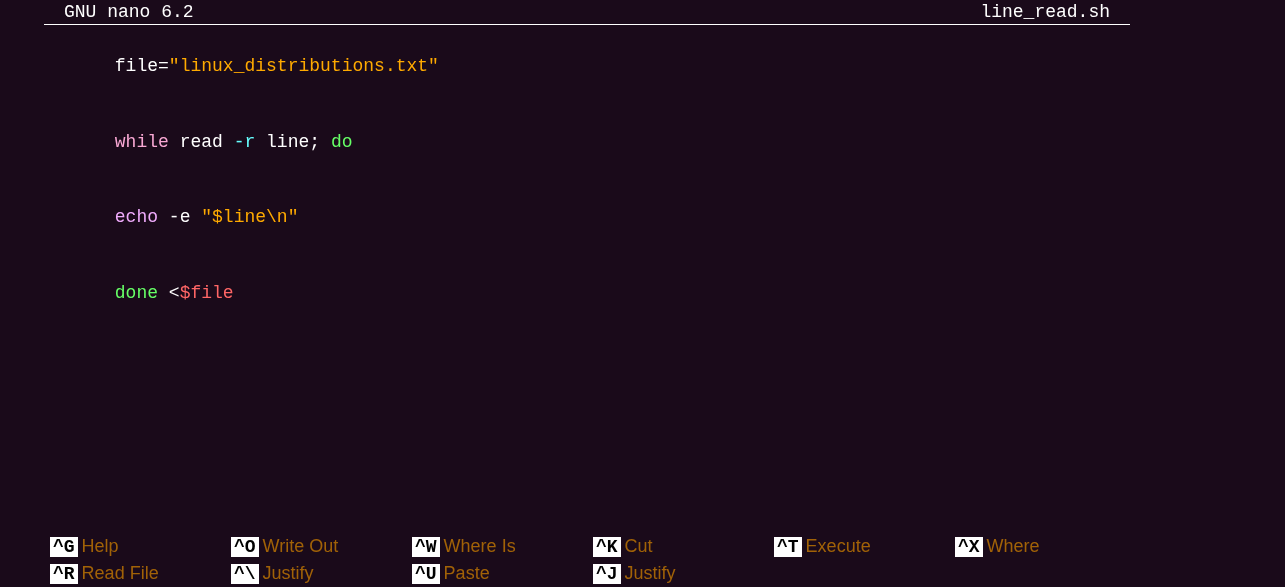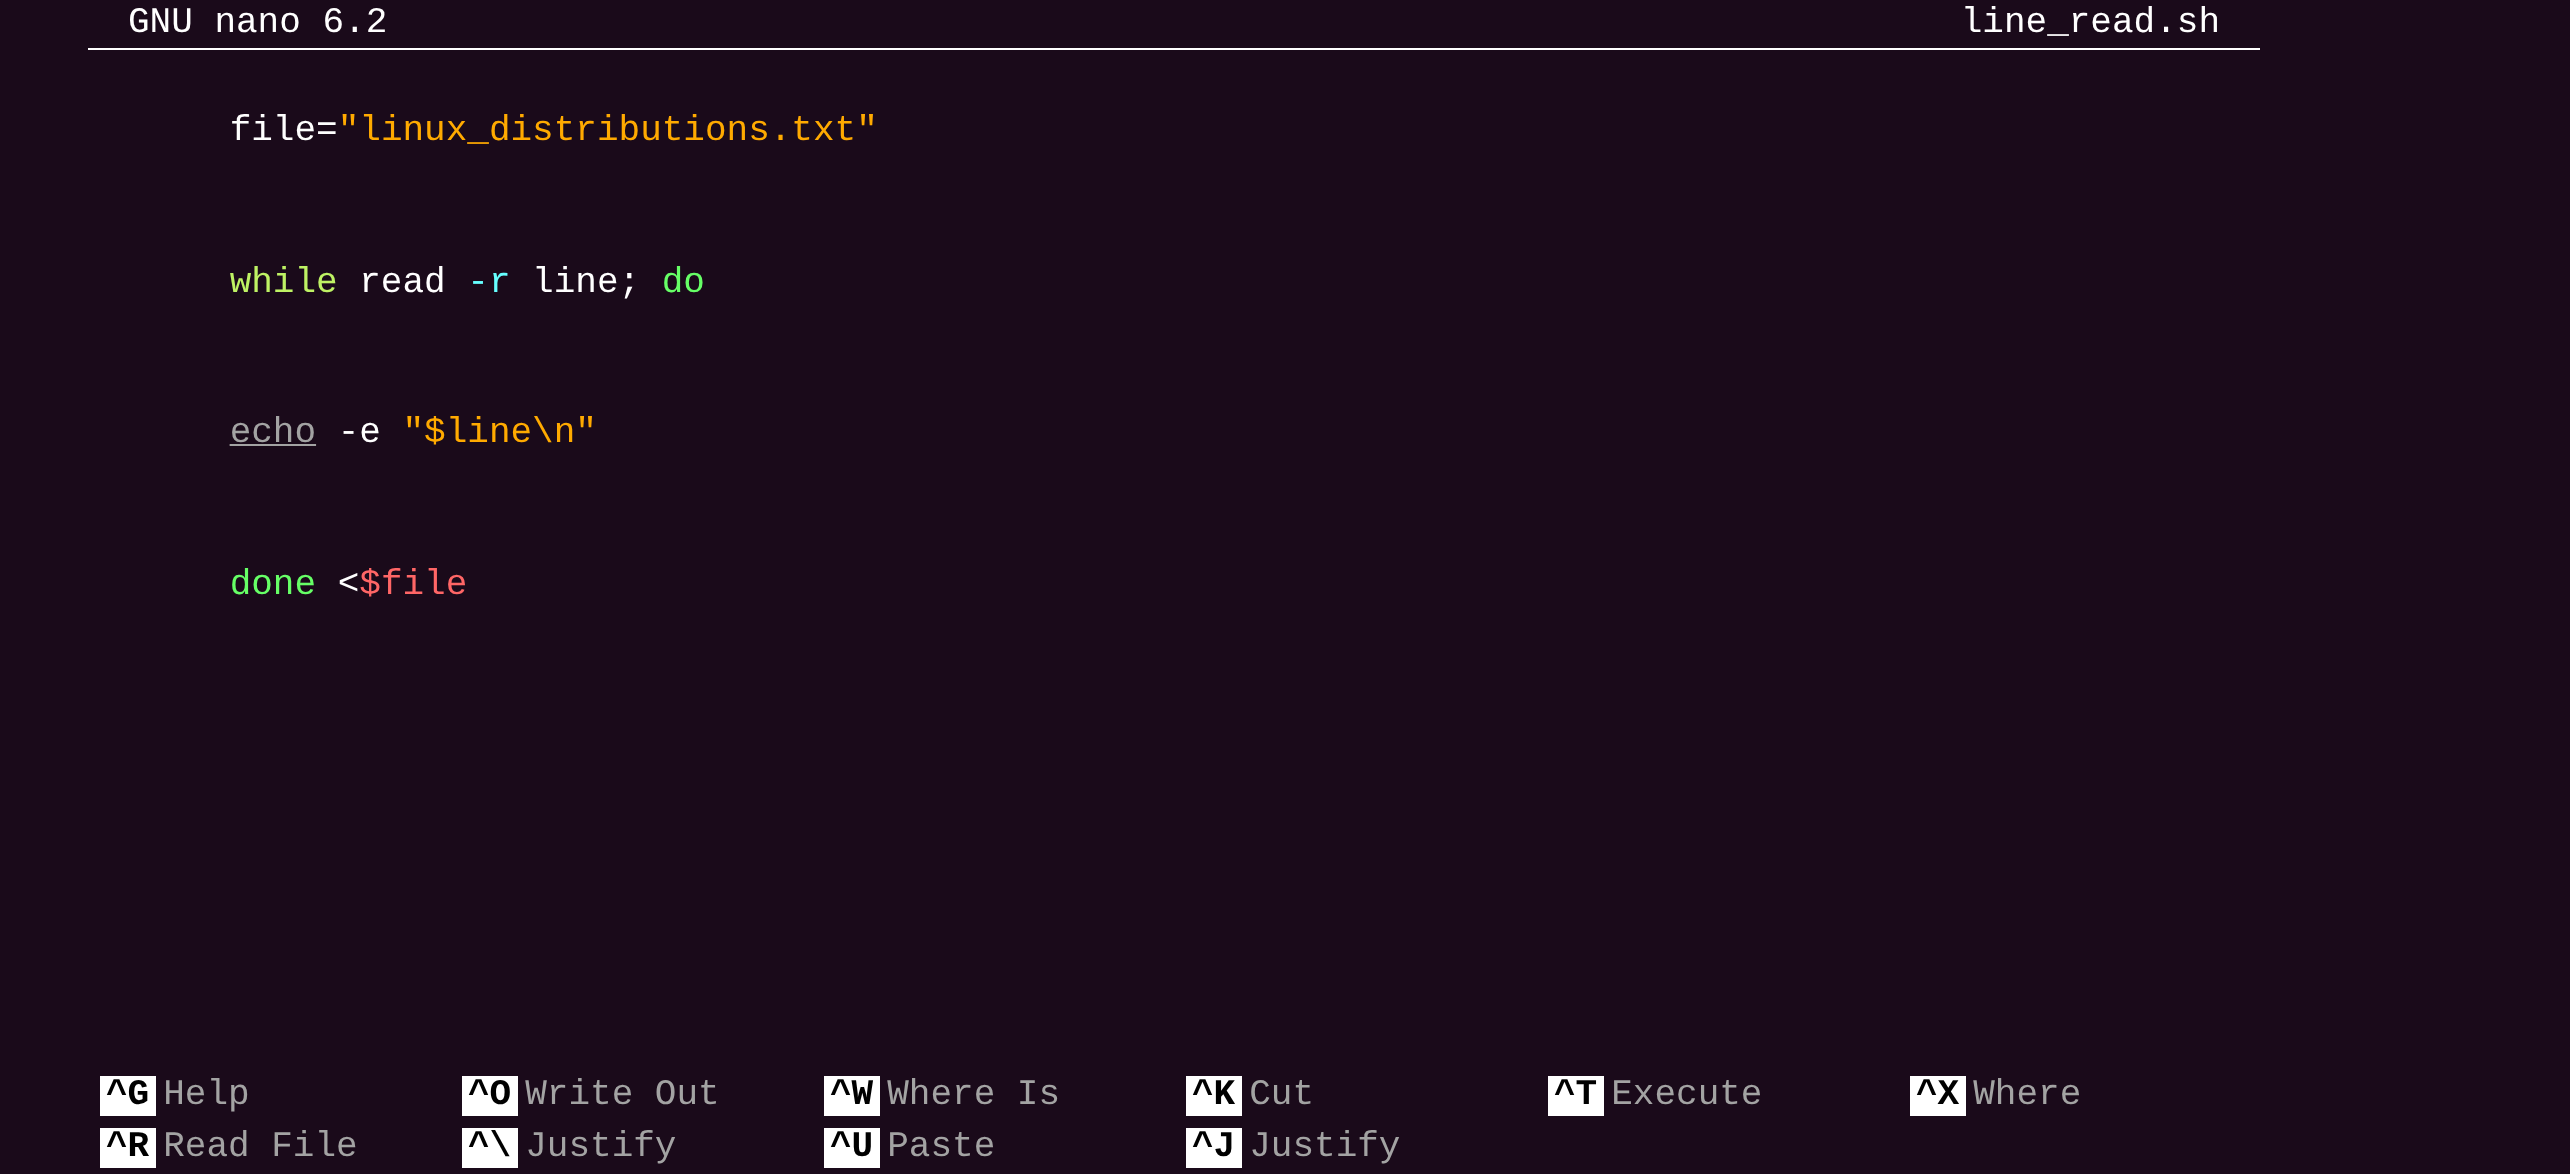--- a/index.html
+++ b/index.html
@@ -75,23 +75,23 @@
     .shortcut-key {
       background-color: #ffffff;
       color: #000000;
       padding: 0px 3px;
       font-size: 18px;
       font-family: 'Courier New', Courier, monospace;
       font-weight: bold;
     }
 
     .shortcut-label {
-      color: #a3a3a3;
+      color: #a16207;
       font-size: 18px;
-      font-family: Liberation Mono, monospace;
+      font-family: Liberation Sans, sans-serif;
     }
 
     .shortcuts-container {
       display: grid;
       grid-template-columns: repeat(6, 1fr);
       grid-template-rows: repeat(2, auto);
       width: 100%;
       background-color: #1a0a1a;
     }
 
@@ -110,24 +110,24 @@
   <div id="title-bar">
     <span>GNU nano 6.2</span>
     <span>line_read.sh</span>
   </div>
 
   <div id="editor-area">
     <div class="code-line">
       <span style="color:#ffffff;">file</span><span style="color:#ffffff;">=</span><span style="color:#ffaa00;">"linux_distributions.txt"</span>
     </div>
     <div class="code-line">
-      <span style="color:#bef264;">while</span><span style="color:#ffffff;"> read </span><span style="color:#66ffff;">-r</span><span style="color:#ffffff;"> line; </span><span style="color:#66ff66;">do</span>
+      <span style="color:#f9a8d4;">while</span><span style="color:#ffffff;"> read </span><span style="color:#66ffff;">-r</span><span style="color:#ffffff;"> line; </span><span style="color:#66ff66;">do</span>
     </div>
     <div class="code-line">
-      <span style="color:#a3a3a3;text-decoration:underline;">echo</span><span style="color:#ffffff;"> -e </span><span style="color:#ffaa00;">"$line\n"</span>
+      <span style="color:#f0abfc;">echo</span><span style="color:#ffffff;"> -e </span><span style="color:#ffaa00;">"$line\n"</span>
     </div>
     <div class="code-line">
       <span style="color:#66ff66;">done</span><span style="color:#ffffff;"> &lt;</span><span style="color:#ff6666;">$file</span>
     </div>
   </div>
 
 
   <div id="shortcut-bar">
     <div class="shortcuts-container">
 

